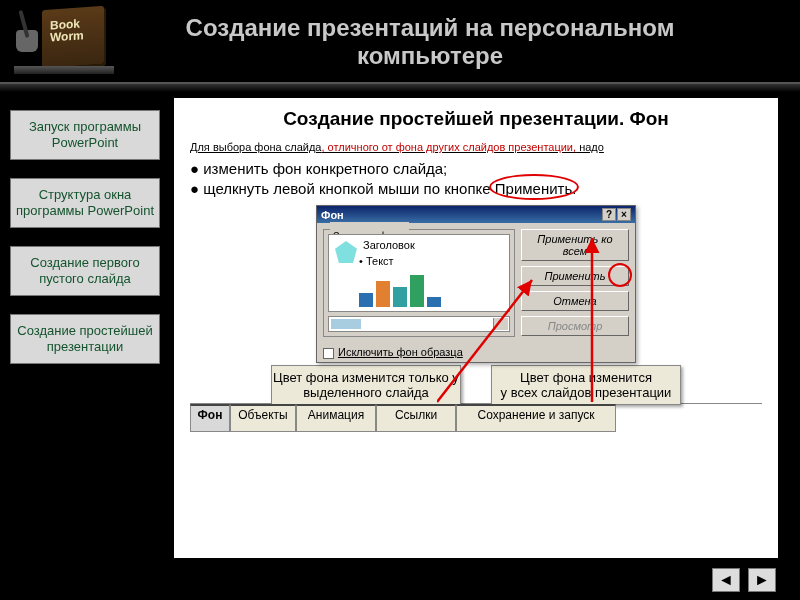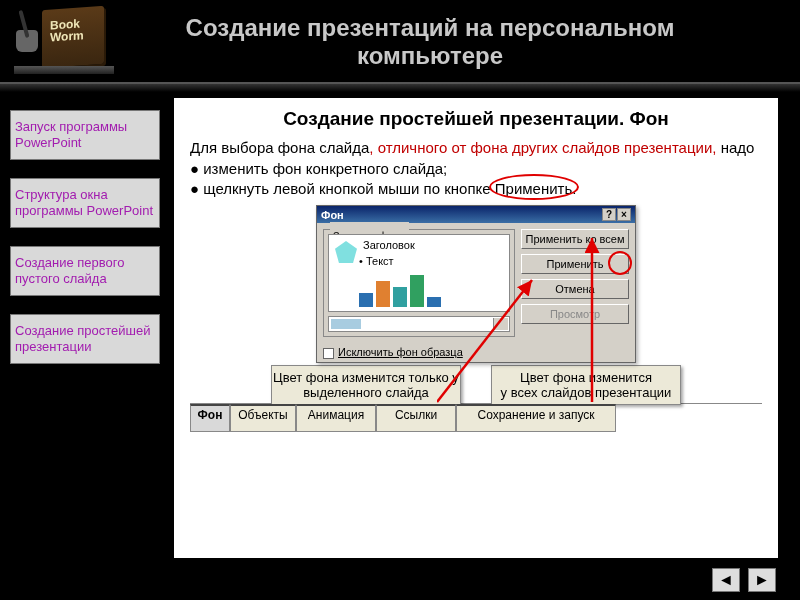--- a/index.html
+++ b/index.html
@@ -64,44 +64,44 @@
     display: flex;
   }
   .sidebar {
     width: 170px;
     padding: 12px 10px;
   }
   .sidebtn {
     background:#d9d9d9;
     border:1px solid #777;
     box-shadow: 3px 3px 3px rgba(0,0,0,.6);
-    color:#a21caf;
+    color:#14532d;
     font-size:13px;
     line-height:16px;
-    text-align:left;
+    text-align:center;
     padding:8px 4px;
     margin-bottom:18px;
     cursor:pointer;
   }
   .content {
     flex:1;
     background:#fff;
     color:#000;
     margin: 0 22px 0 4px;
     padding:10px 16px 4px 16px;
     position: relative;
     height: 460px;
   }
   .content h2 {
     font-size:19px;
     font-weight:bold;
     text-align:center;
     margin-bottom:8px;
   }
-  .content p { font-size:15px; line-height:19px; margin:2px 0; }
+  .content p { font-size:11px; line-height:19px; margin:2px 0;text-decoration:underline; }
   .red-text { color:#c00000; }
   .bullets { margin:2px 0 8px 0; }
   .bullets div { font-size:15px; margin:3px 0; }
   .dialog {
     width: 320px; margin: 4px auto 0 auto;
     background:#d4d0c8;
     border:1px solid #666;
     box-shadow: 2px 2px 4px rgba(0,0,0,.3);
     font-size:11px;
     position: relative;
@@ -151,21 +151,21 @@
   }
   .drop::after {
     content:""; position:absolute; right:1px; top:1px;
     width:14px; height:12px; background:#d4d0c8;
     border-left:1px solid #888;
   }
   .drop-swatch {
     position:absolute; left:2px; top:2px; width:30px; height:10px;
     background:#a8cce0;
   }
-  .dlg-right { width:108px; display:flex; flex-direction:column; gap:5px; }
+  .dlg-right { width:108px; display:flex; flex-direction:column; gap:5px;font-style:italic; }
   .winbtn {
     background:#d4d0c8; border:1px solid #fff;
     border-right-color:#666; border-bottom-color:#666;
     font-size:11px; padding:3px 2px; text-align:center;
     cursor:pointer;
   }
   .winbtn.disabled { color:#888; }
   .apply-circle {
     position:absolute;
     border:2px solid #e00000;

